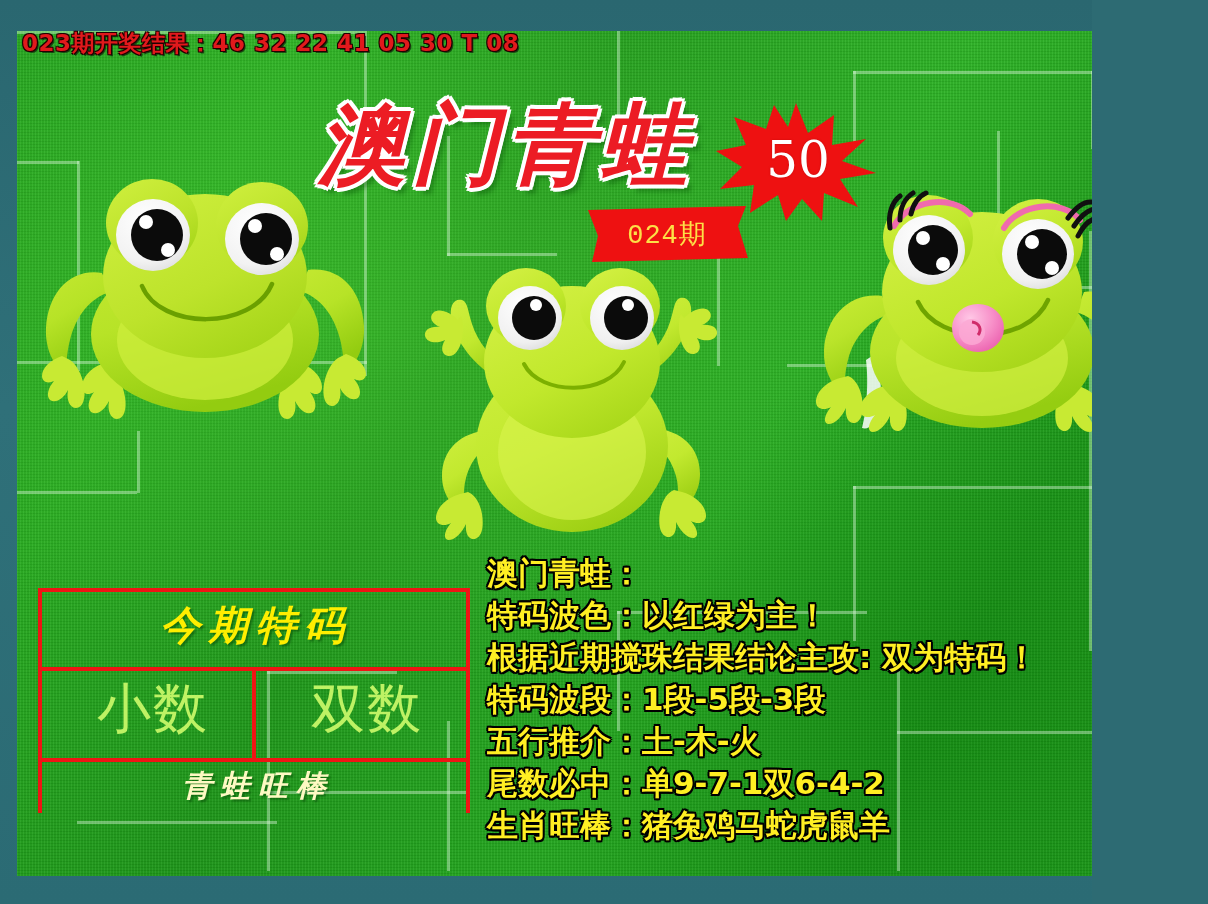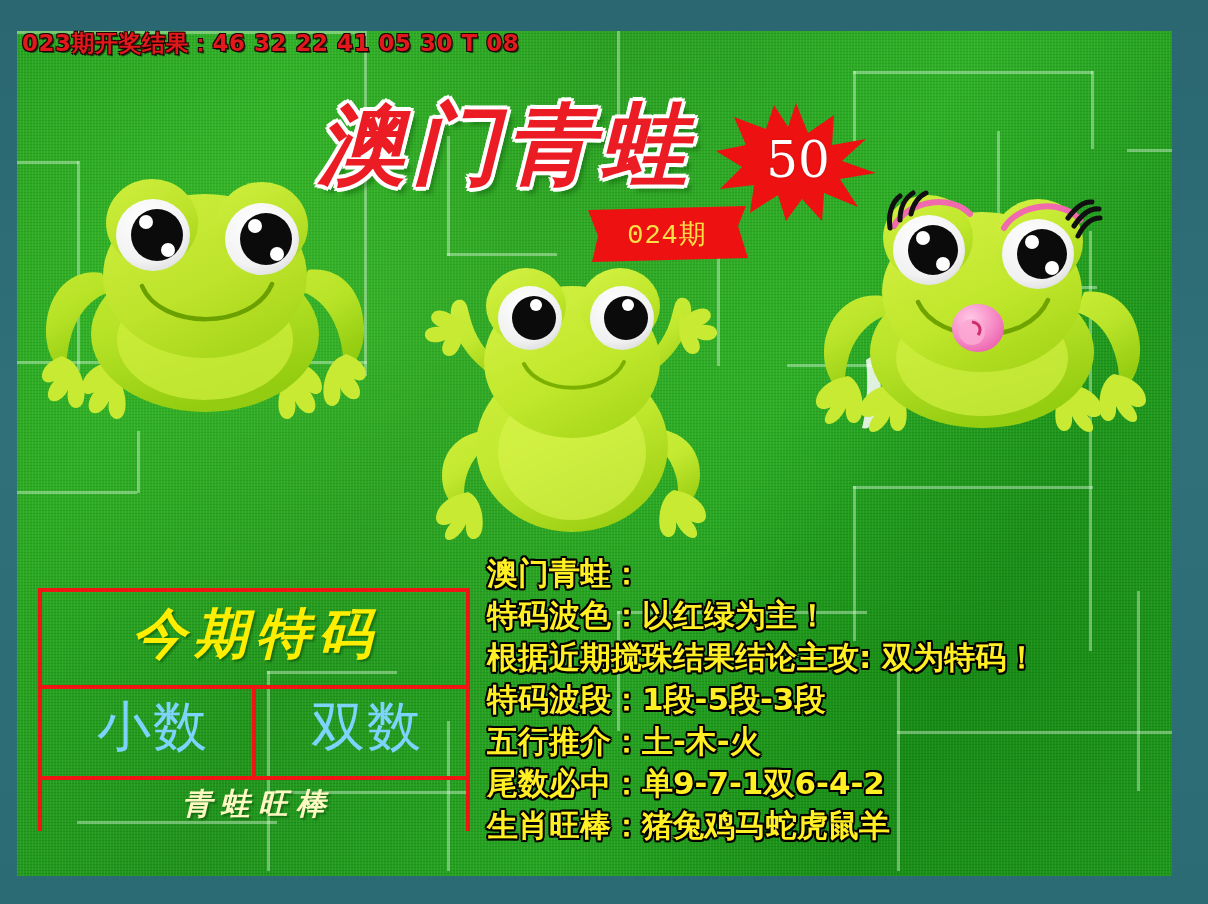--- a/index.html
+++ b/index.html
@@ -9,21 +9,21 @@
   }
   body {
     width: 1208px;
     height: 904px;
     overflow: hidden;
     font-family: "DejaVu Sans", "Liberation Sans", sans-serif;
   }
 
   #poster {
     position: relative;
-    width: 1208px;
+    width: 1092px;
     height: 904px;
     background: #2d6b73;
     overflow: hidden;
   }
 
   
   .frame-bg {
     position: absolute;
     inset: 0;
     background:
@@ -173,30 +173,30 @@
     text-align: center;
     box-sizing: border-box;
     padding: 2px 0 6px;
   }
   .tt-cell + .tt-cell { border-left: 4px solid #f01414; }
 
   .tt-title {
     font-family: "DejaVu Serif", "Liberation Serif", serif;
     font-weight: bold;
     font-style: italic;
-    font-size: 54px;
+    font-size: 40px;
     color: #ffee00;
     letter-spacing: 8px;
     padding: 4px 2px 8px 6px;
     text-shadow: 2px 2px 2px rgba(0,60,0,0.45);
   }
   .tt-big {
     font-family: "DejaVu Serif", "Liberation Serif", serif;
     font-size: 54px;
-    color: #7dd3fc;
+    color: #bef264;
     letter-spacing: 2px;
     padding: 0 0 6px 12px;
   }
   .tt-sub {
     font-family: "DejaVu Serif", "Liberation Serif", serif;
     font-weight: bold;
     font-style: italic;
     font-size: 30px;
     color: #fef9c3;
     letter-spacing: 8px;

